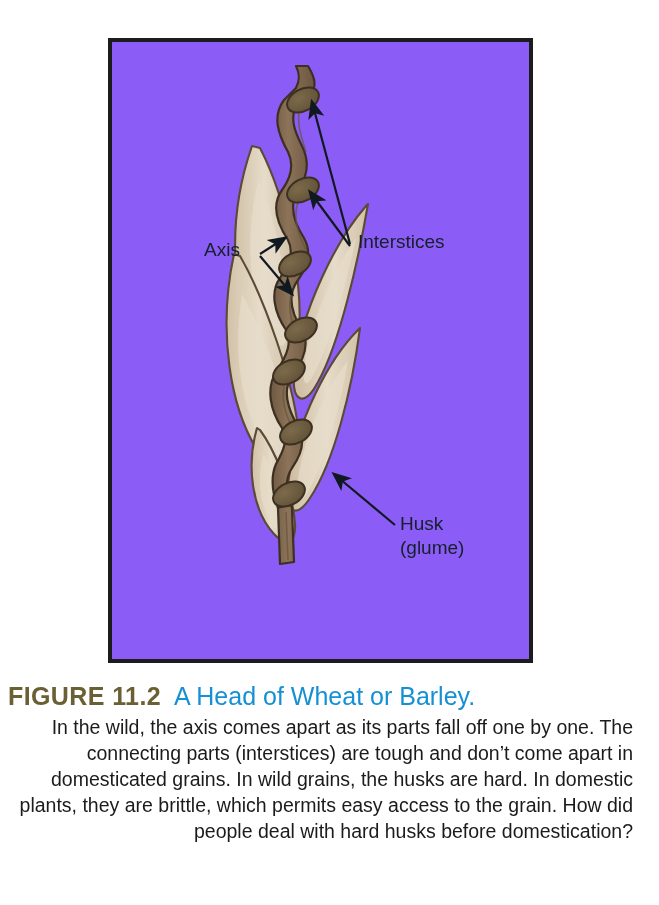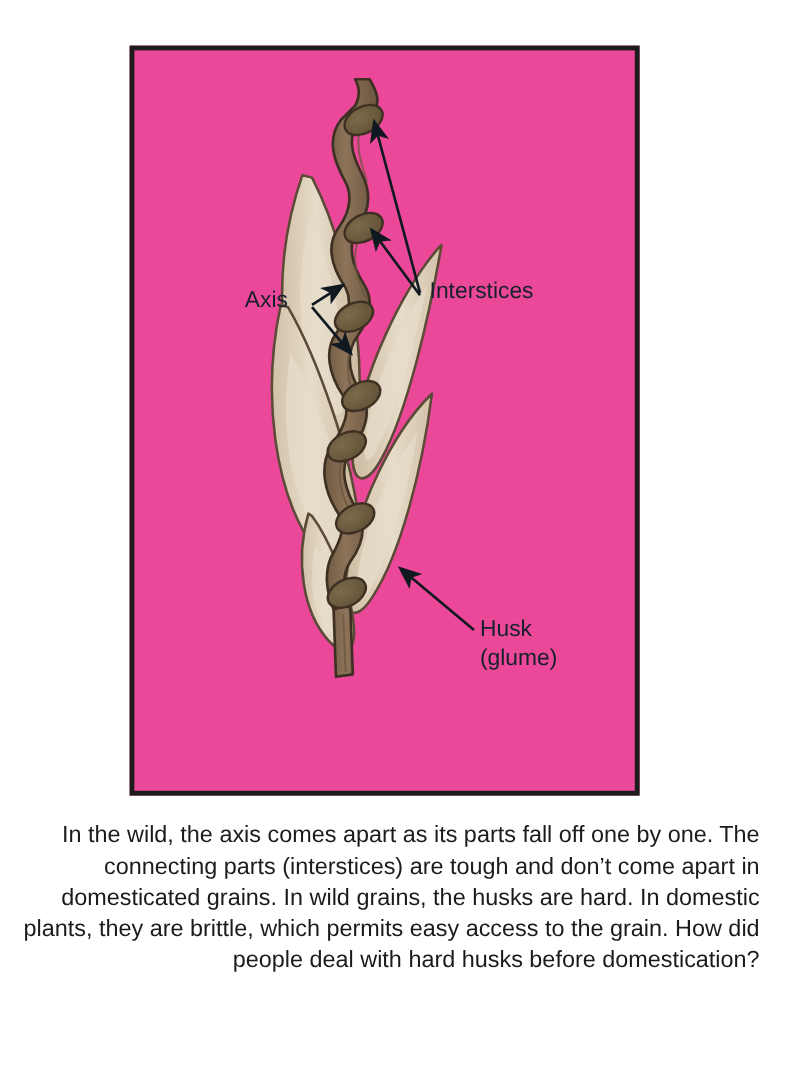--- a/index.html
+++ b/index.html
@@ -14,21 +14,21 @@
     font-family: "Liberation Sans", sans-serif;
     overflow: hidden;
   }
 
   #figure-panel {
     position: absolute;
     left: 108px;
     top: 38px;
     width: 425px;
     height: 625px;
-    background: #ec4899;
+    background: #8b5cf6;
     border: 4px solid #1c1c1c;
     box-sizing: border-box;
   }
   #figure-svg {
     position: absolute;
     left: 0;
     top: 0;
     width: 100%;
     height: 100%;
     display: block;
@@ -194,14 +194,17 @@
     </g>
 
     <text class="fig-label" x="92" y="214" text-anchor="start">Axis</text>
     <text class="fig-label" x="246" y="206" text-anchor="start">Interstices</text>
     <text class="fig-label" x="288" y="488" text-anchor="start">Husk</text>
     <text class="fig-label" x="288" y="512" text-anchor="start">(glume)</text>
   </svg>
 </div>
 
 <div id="caption-block">
+  <div id="caption-title-line">
+    <span id="figure-number">FIGURE 11.2</span><span id="figure-title">A Head of Wheat or Barley.</span>
+  </div>
   <p id="caption-body">In the wild, the axis comes apart as its parts fall off one by one. The connecting parts (interstices) are tough and don’t come apart in domesticated grains. In wild grains, the husks are hard. In domestic plants, they are brittle, which permits easy access to the grain. How did people deal with hard husks before domestication?</p>
 </div>
 
 </body></html>

